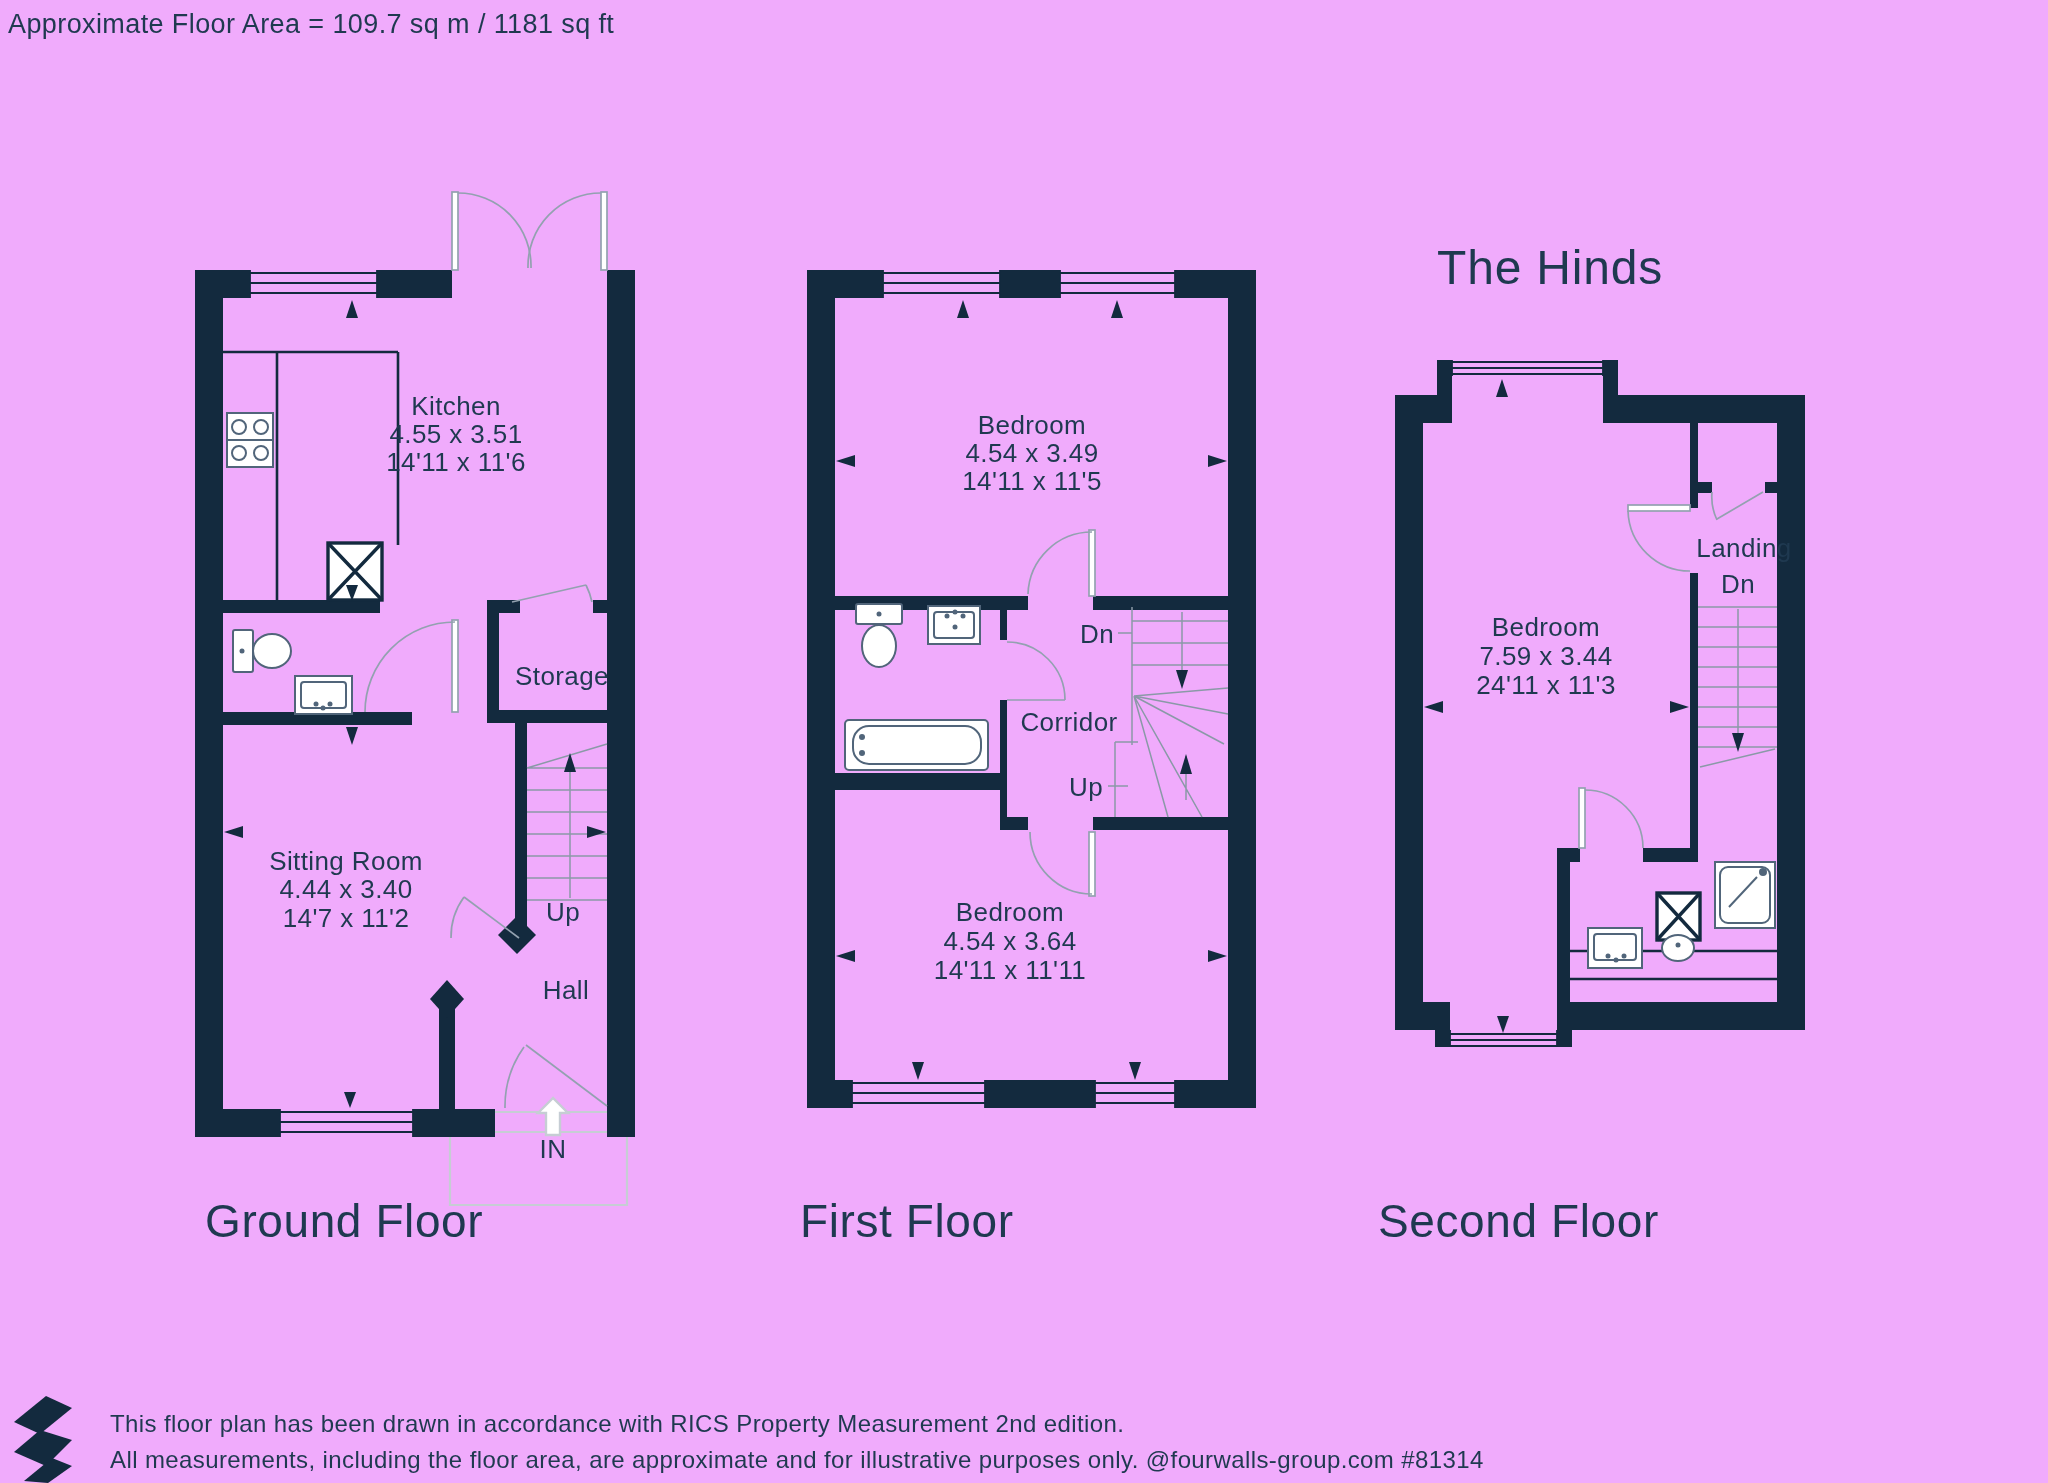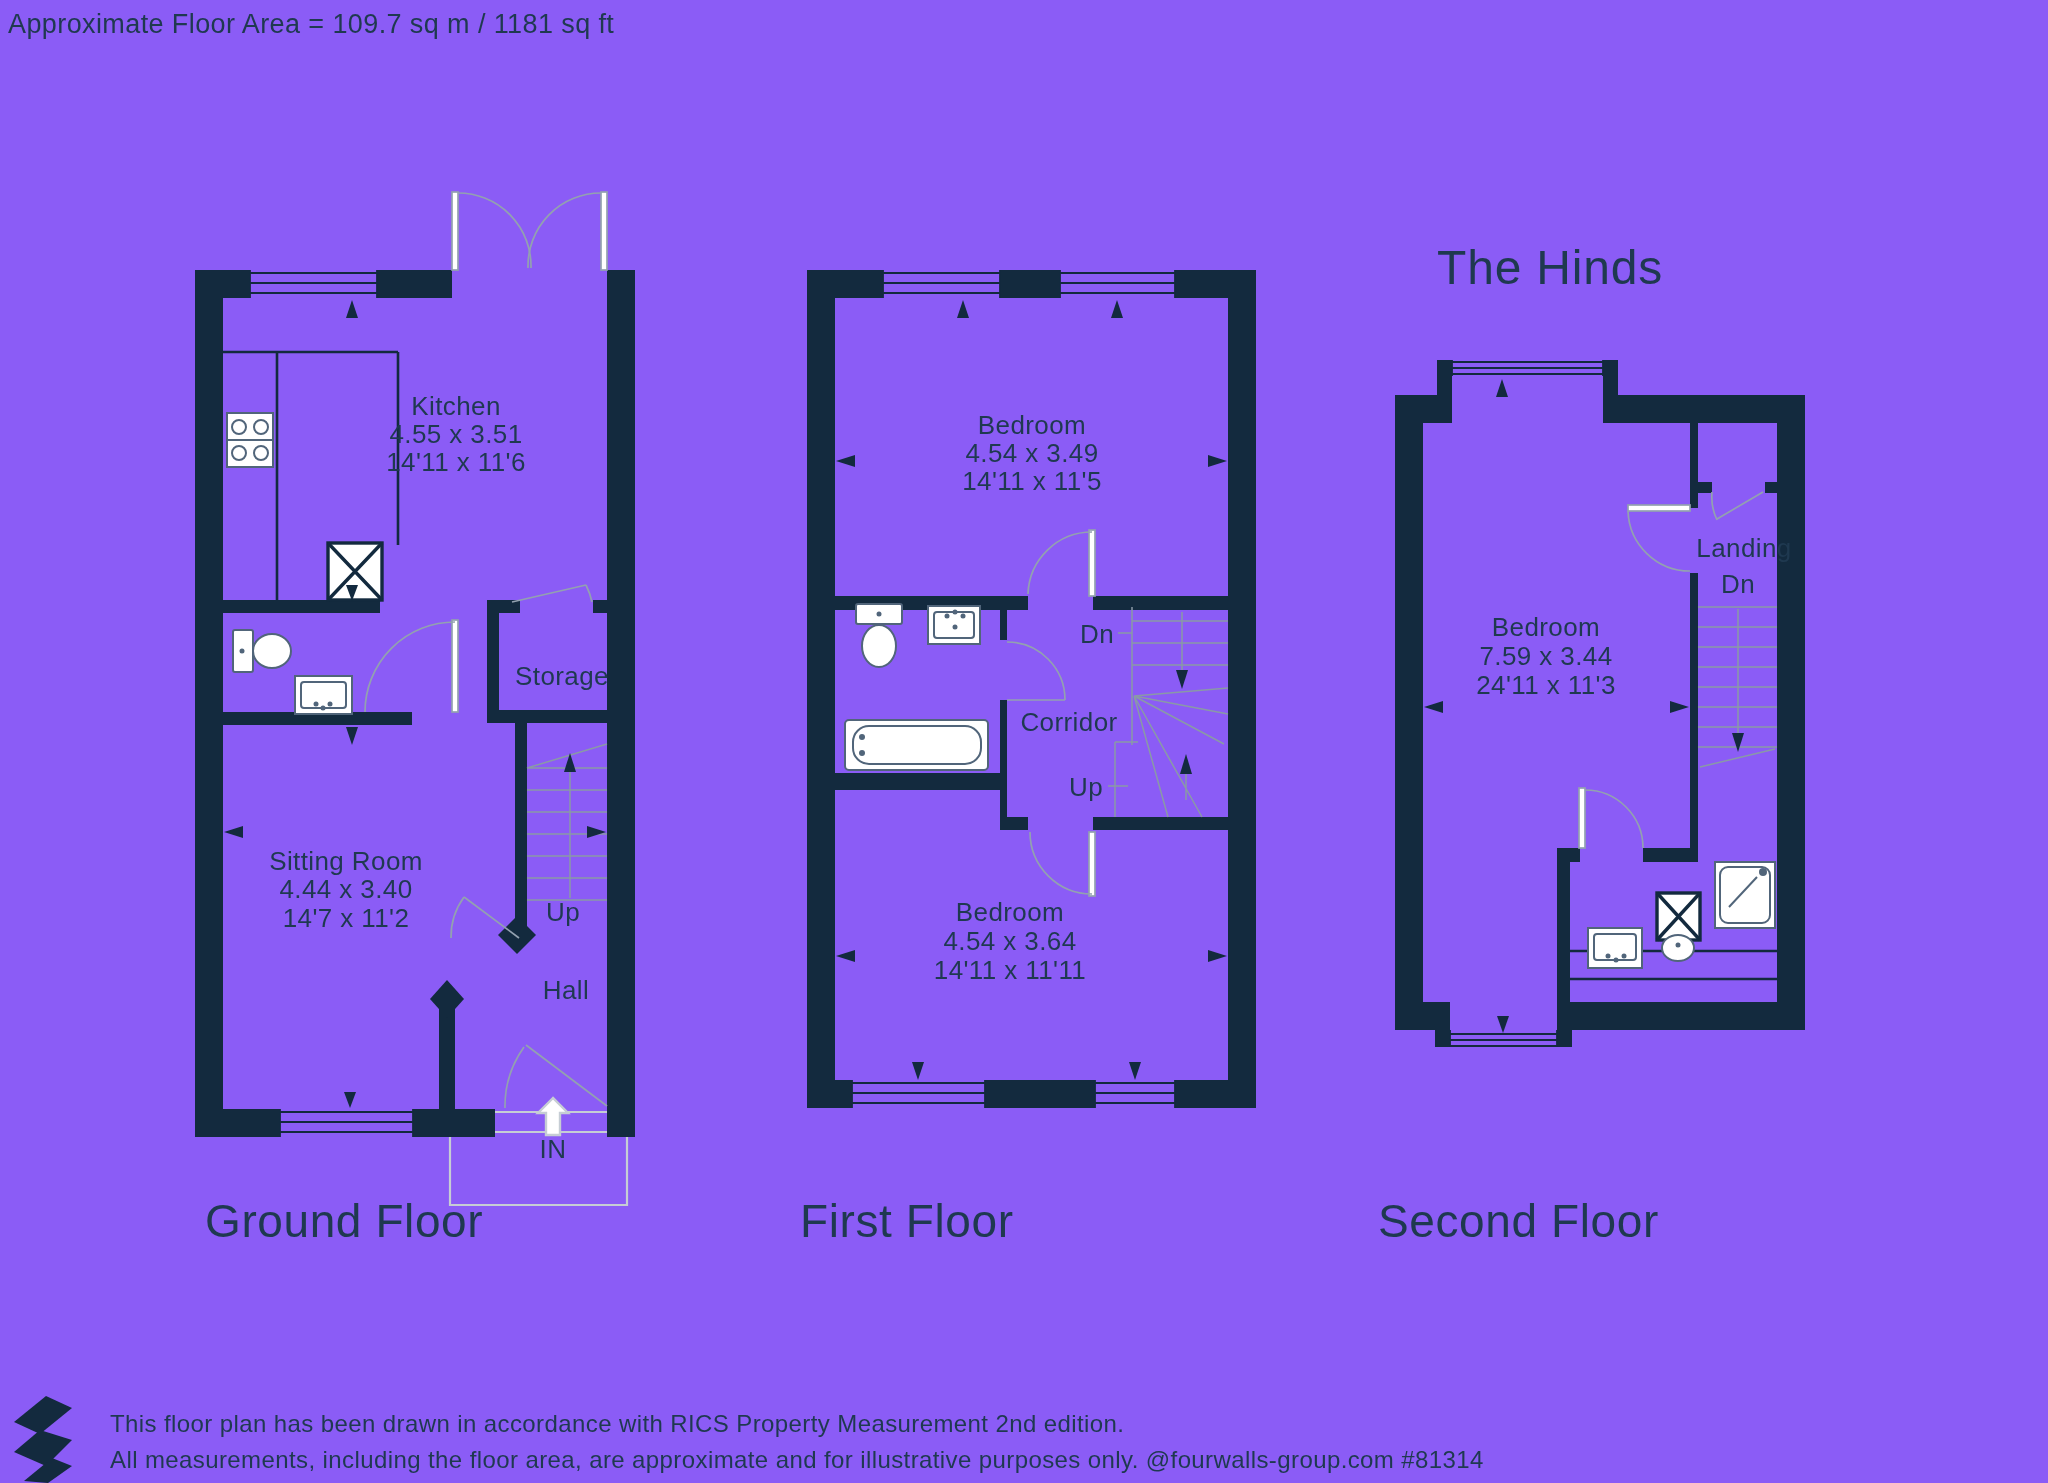--- a/index.html
+++ b/index.html
@@ -1,16 +1,16 @@
 <!DOCTYPE html>
 <html><head>
 <meta charset="utf-8">
 <style>
   html,body{margin:0;padding:0;background:#ffffff;}
-  .page{position:relative;width:2048px;height:1483px;background:#8b5cf6;overflow:hidden;}
+  .page{position:relative;width:2048px;height:1483px;background:#f0abfc;overflow:hidden;}
   svg{position:absolute;left:0;top:0;display:block;}
   text{font-family:"Liberation Sans",sans-serif;fill:#1f3950;letter-spacing:0.4px;}
   .room{font-size:26px;}
   .roomc{text-anchor:middle;}
   .floorlbl{font-size:46px;letter-spacing:0.6px;}
   .title{font-size:48px;text-anchor:middle;letter-spacing:0.8px;}
   .note{font-size:27px;}
   .foot{font-size:24px;}
   .wall{fill:#132a3e;stroke:none;}
   .thin{stroke:#132a3e;stroke-width:2.6;fill:none;}

